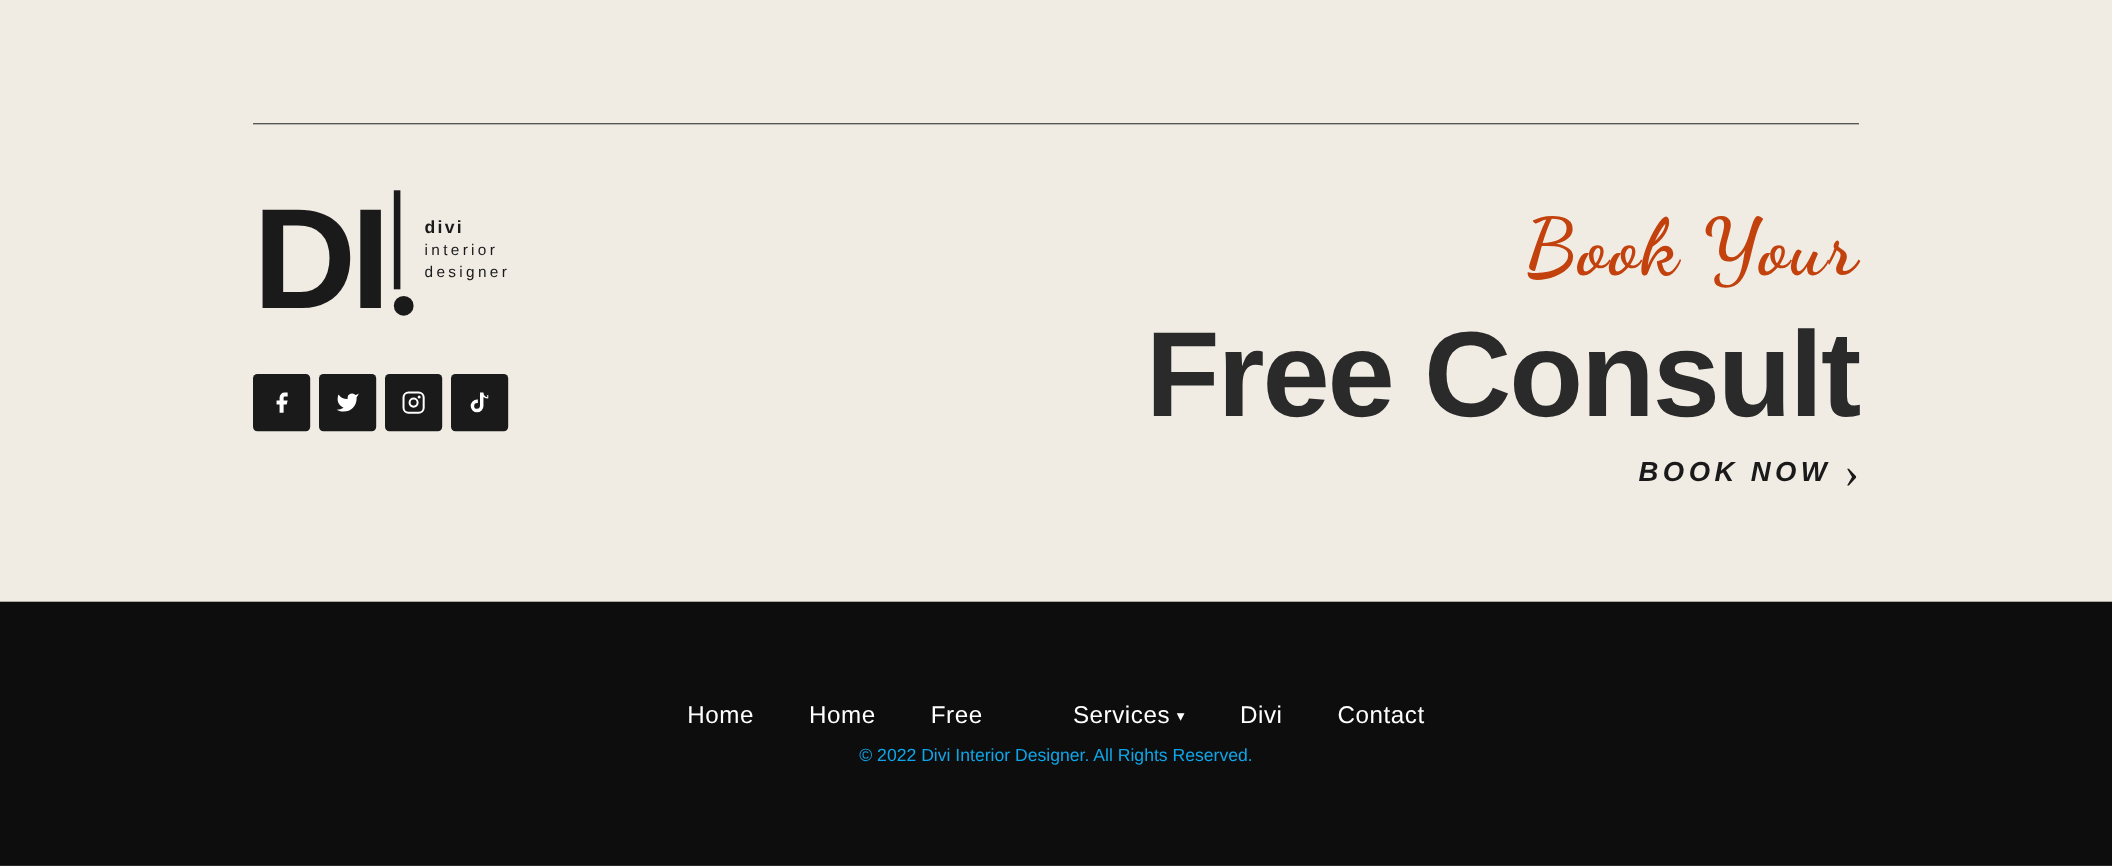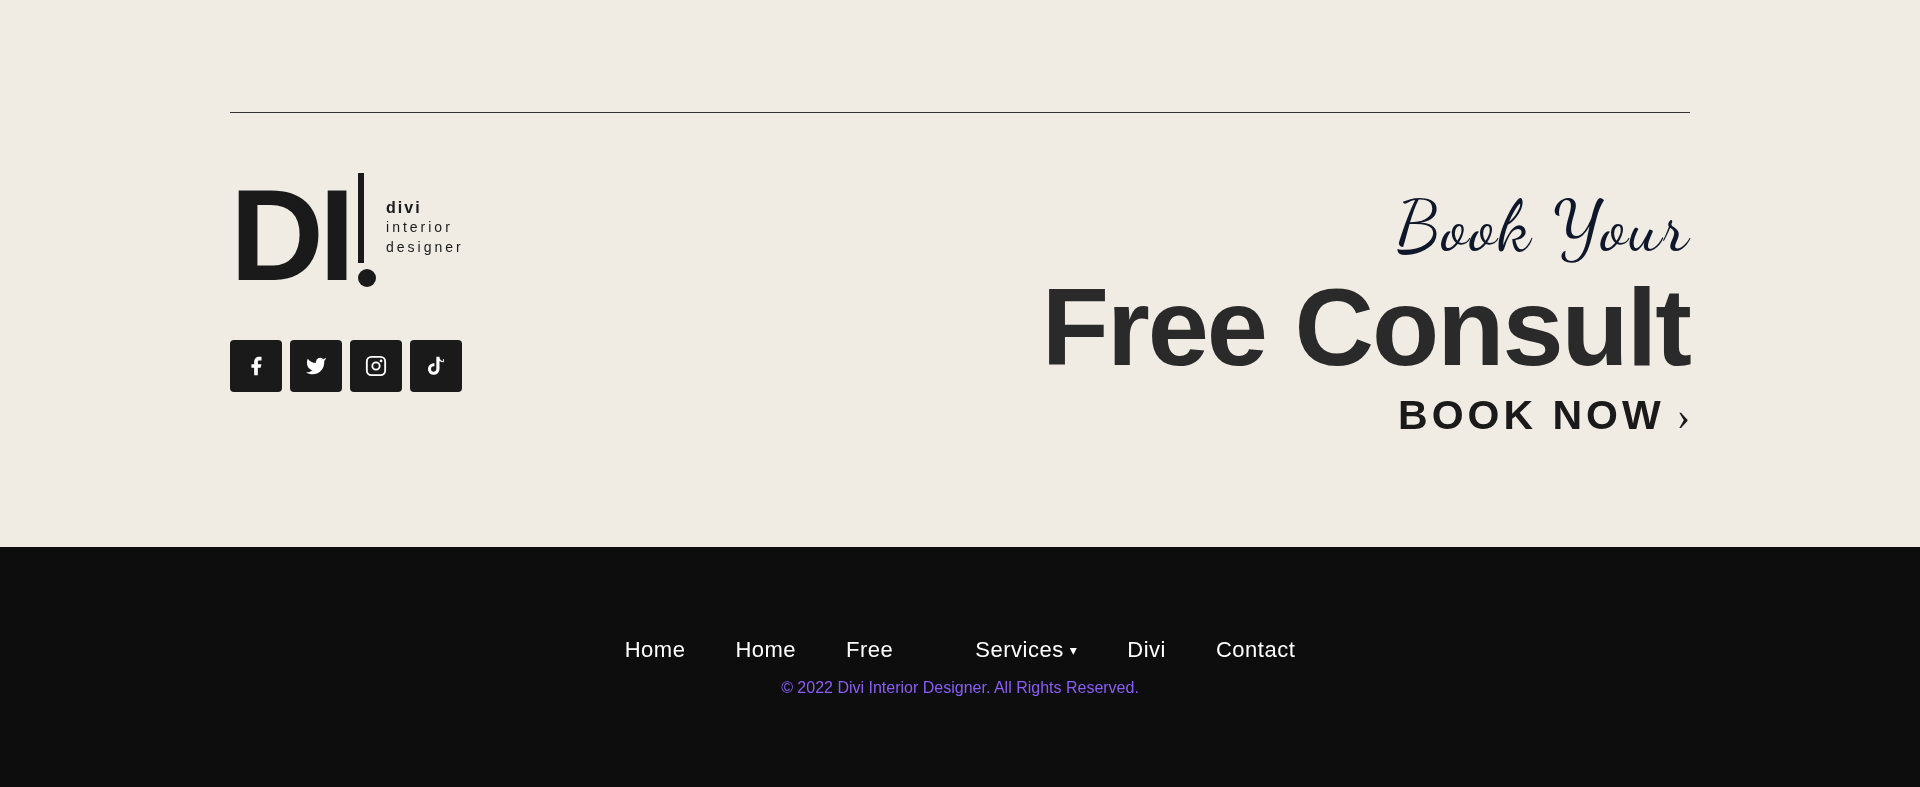--- a/index.html
+++ b/index.html
@@ -166,24 +166,24 @@
       flex: 1;
       display: flex;
       flex-direction: column;
       align-items: flex-end;
       padding-top: 20px;
     }
 
     .cta-script {
       font-family: 'Brush Script MT', 'Dancing Script', cursive;
       font-size: 72px;
-      color: #0f172a;
-      font-weight: 400;
+      color: #c2410c;
+      font-weight: 700;
       line-height: 1;
-      margin-bottom: 10px;
+      margin-bottom: 24px;
       letter-spacing: 2px;
     }
 
     .cta-headline {
       font-size: 110px;
       font-weight: 800;
       color: #2a2a2a;
       font-family: Arial, 'Helvetica Neue', sans-serif;
       line-height: 1;
       letter-spacing: -2px;
@@ -192,25 +192,26 @@
     .cta-book-now {
       display: flex;
       align-items: center;
       gap: 12px;
       cursor: pointer;
       text-decoration: none;
       margin-top: 10px;
     }
 
     .cta-book-label {
-      font-size: 41px;
+      font-size: 25px;
       font-weight: 900;
       color: #1a1a1a;
       font-family: Arial, sans-serif;
       letter-spacing: 4px;
+      font-style: italic;
     }
 
     .cta-arrow {
       font-size: 40px;
       color: #1a1a1a;
       font-weight: 300;
     }
 
     
     .footer-area {
@@ -265,21 +266,21 @@
       gap: 6px;
       margin-left: 32px;
     }
 
     .dropdown-chevron {
       font-size: 14px;
       color: #ffffff;
     }
 
     .footer-copyright {
-      color: #8b5cf6;
+      color: #0ea5e9;
       font-family: Arial, sans-serif;
       font-size: 16px;
       font-weight: 400;
     }
   </style>
 </head>
 <body>
 
 <div class="page-wrapper">
 

